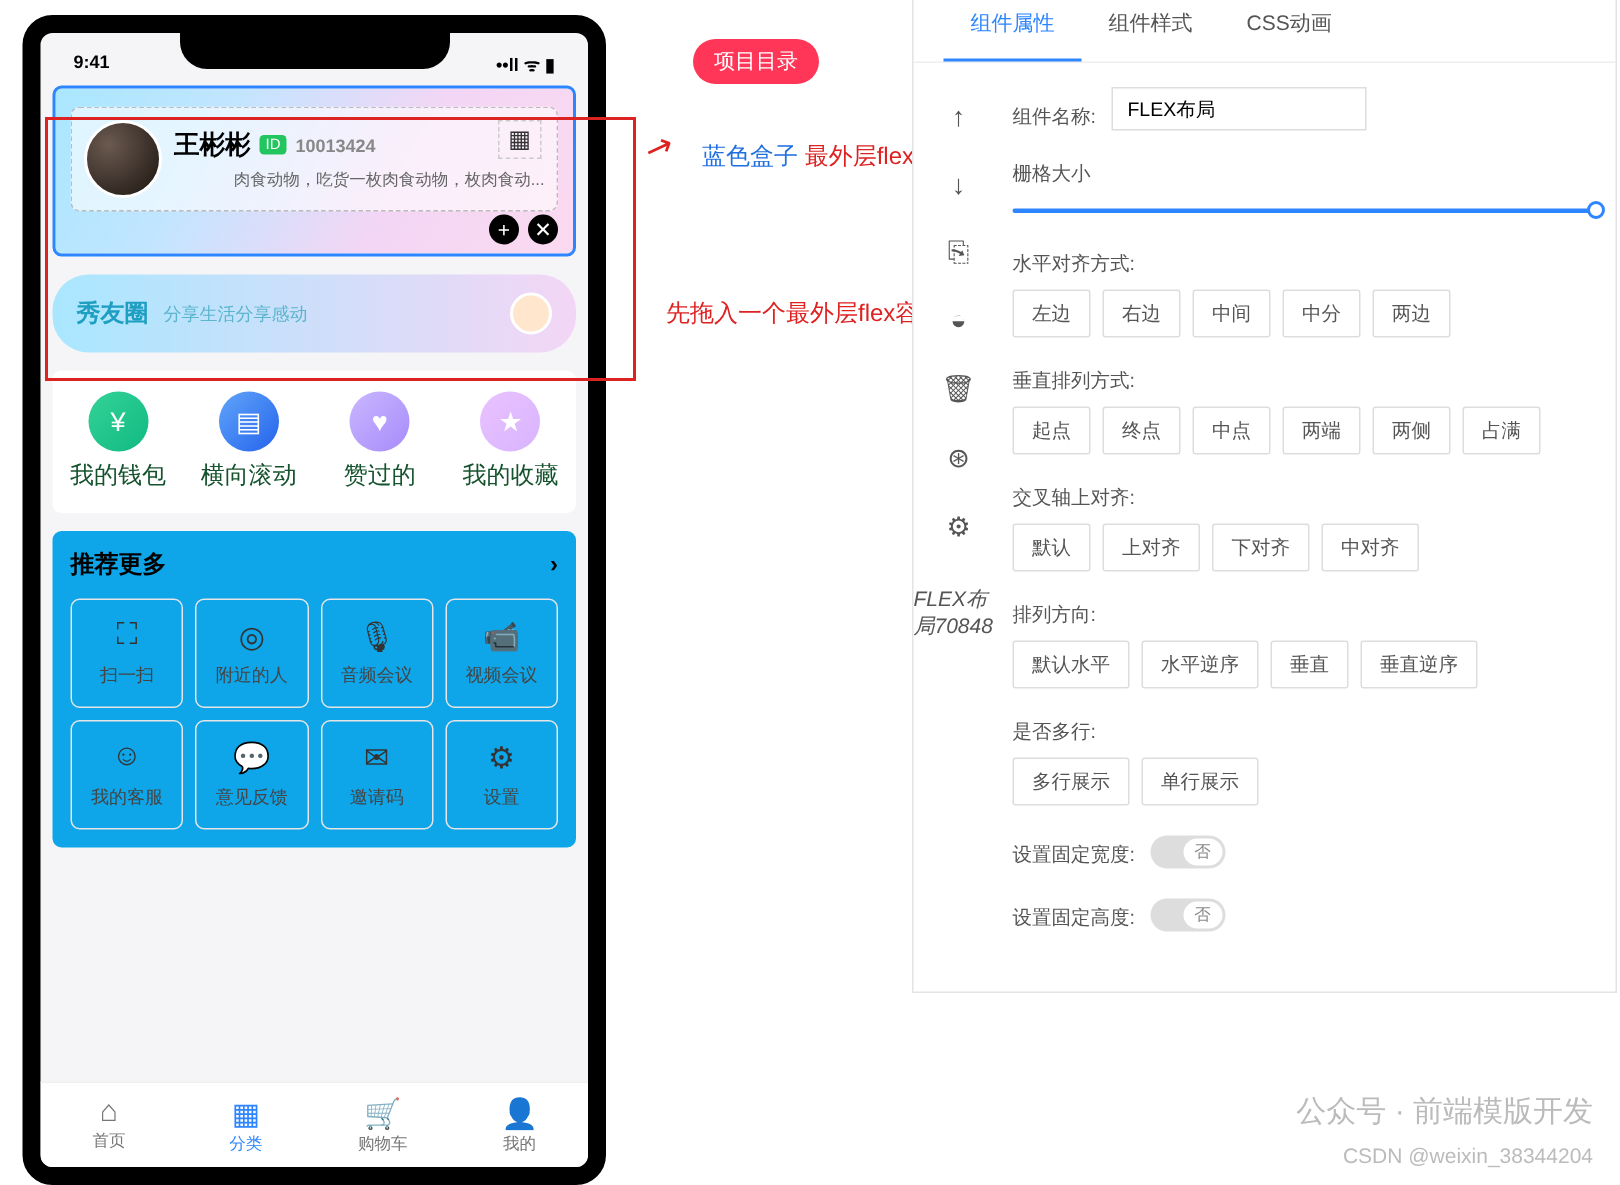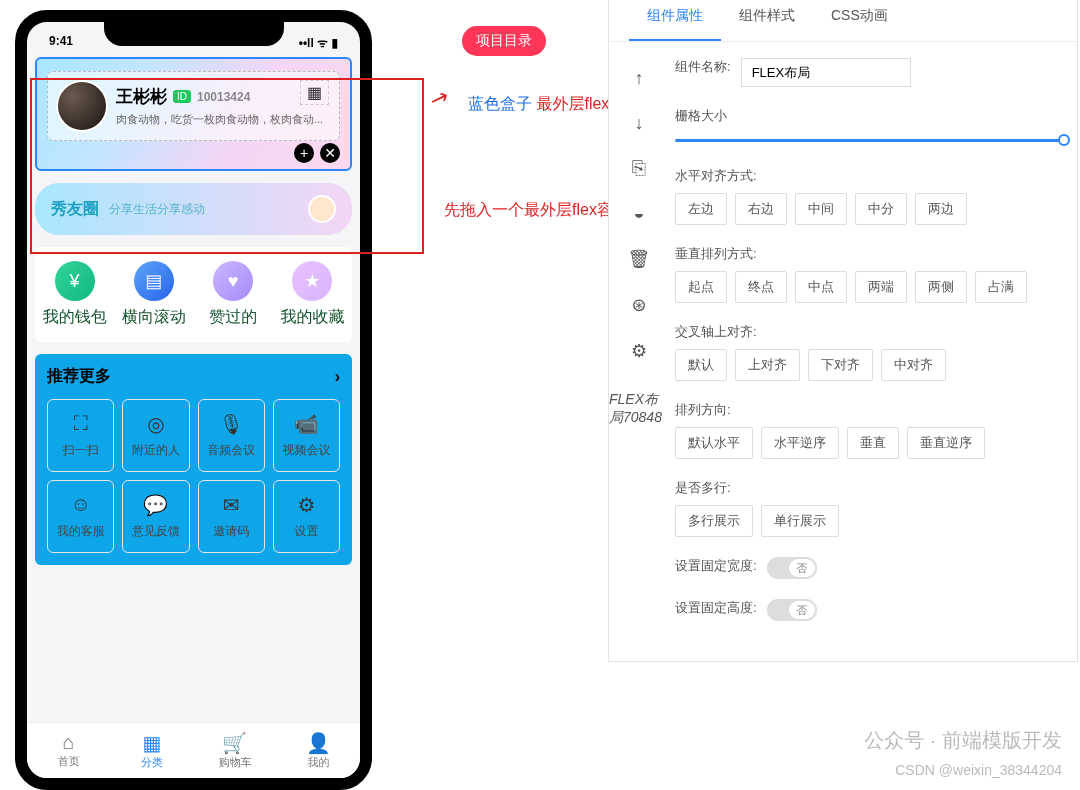--- a/index.html
+++ b/index.html
@@ -1,23 +1,23 @@
 <!DOCTYPE html>
 <html><head>
 <meta charset="utf-8">
 <style>
 *{box-sizing:border-box;margin:0;padding:0;font-family:"Microsoft YaHei",Arial,sans-serif;}
 body{background:#fff;width:1080px;height:790px;position:relative;overflow:hidden;font-size:13px;}
 
 
-.phone{position:absolute;left:15px;top:10px;width:357px;height:780px;border:12px solid #000;border-radius:32px;background:#f5f5f7;overflow:hidden;}
+.phone{position:absolute;left:15px;top:10px;width:389px;height:780px;border:12px solid #000;border-radius:20px;background:#f5f5f7;overflow:hidden;}
 .notch{position:absolute;left:50%;top:-2px;transform:translateX(-50%);width:180px;height:26px;background:#000;border-radius:0 0 18px 18px;z-index:20;}
 .status-bar{display:flex;justify-content:space-between;padding:12px 22px 4px;font-size:12px;font-weight:600;}
 .screen{padding:0 8px;}
-.card-header{position:relative;background:linear-gradient(120deg,#a9e7ff 0%,#c2e5ff 30%,#f3d6f5 65%,#fbdaf0 100%);border-radius:6px;padding:12px 10px 28px;border:2px solid #2d86ff;margin-top:2px;}
+.card-header{position:relative;background:linear-gradient(120deg,#a9e7ff 0%,#c2e5ff 30%,#f3d6f5 65%,#fbdaf0 100%);border-radius:6px;padding:12px 10px 28px;border:2px solid #2d86ff;margin-top:2px;text-align:right;}
 .profile-row{display:flex;align-items:center;background:rgba(255,255,255,.6);border:1px dashed #bbb;border-radius:6px;padding:8px;position:relative;}
 .avatar{width:52px;height:52px;border-radius:50%;background:radial-gradient(circle at 30% 30%,#6b5a50,#1a140f);border:2px solid #fff;flex:none;}
 .p-info{margin-left:8px;flex:1;}
 .p-name{font-size:17px;font-weight:600;display:flex;align-items:center;gap:6px;}
 .id-badge{background:#22c55e;color:#fff;font-size:10px;border-radius:3px;padding:1px 4px;font-weight:400;}
 .p-id{font-size:12px;color:#888;}
 .p-desc{font-size:11px;color:#666;margin-top:4px;}
 .qr{position:absolute;right:10px;top:8px;font-size:16px;color:#333;border:1px dashed #ccc;padding:2px 6px;}
 .card-actions{position:absolute;right:10px;bottom:6px;display:flex;gap:6px;}
 .circ{width:20px;height:20px;border-radius:50%;background:#000;color:#fff;display:flex;align-items:center;justify-content:center;font-size:14px;}
@@ -65,21 +65,21 @@
 .tabs{display:flex;border-bottom:1px solid #eee;padding:0 20px;}
 .tabs>div{padding:14px 18px;font-size:14px;color:#555;}
 .tabs>div.act{color:#2d86ff;border-bottom:2px solid #2d86ff;}
 .rbody{display:flex;}
 .vtoolbar{width:60px;display:flex;flex-direction:column;align-items:center;gap:24px;padding-top:26px;color:#555;}
 .vtoolbar .ti{font-size:18px;}
 .vtoolbar .lbl{font-size:14px;color:#555;font-style:italic;text-align:left;line-height:1.3;margin-top:4px;}
 .form{flex:1;padding:16px 10px 0 6px;font-size:13px;color:#555;}
 .row{margin-bottom:20px;}
 .row-label{font-size:13px;margin-bottom:8px;color:#555;}
-.inline-row{display:flex;align-items:flex-start;gap:10px;}
+.inline-row{display:flex;align-items:flex-end;gap:10px;}
 .inp{border:1px solid #ddd;padding:6px 10px;width:170px;font-size:13px;}
 .slider{position:relative;height:14px;margin-top:6px;}
 .slider .track{position:absolute;left:0;right:0;top:6px;height:3px;background:#2d86ff;border-radius:2px;}
 .slider .knob{position:absolute;right:-3px;top:1px;width:12px;height:12px;border-radius:50%;background:#fff;border:2px solid #2d86ff;}
 .opts{display:flex;flex-wrap:wrap;gap:8px;}
 .opt{border:1px solid #ddd;padding:6px 12px;font-size:13px;color:#555;border-radius:2px;}
 .toggle{display:inline-flex;align-items:center;background:#ddd;border-radius:12px;width:50px;height:22px;padding:2px;justify-content:flex-end;}
 .toggle .k{background:#fff;width:26px;height:18px;border-radius:10px;text-align:center;font-size:11px;color:#888;line-height:18px;}
 .wm1{position:absolute;right:18px;bottom:36px;color:#bbb;font-size:20px;}
 .wm2{position:absolute;right:18px;bottom:12px;color:#bbb;font-size:14px;}

